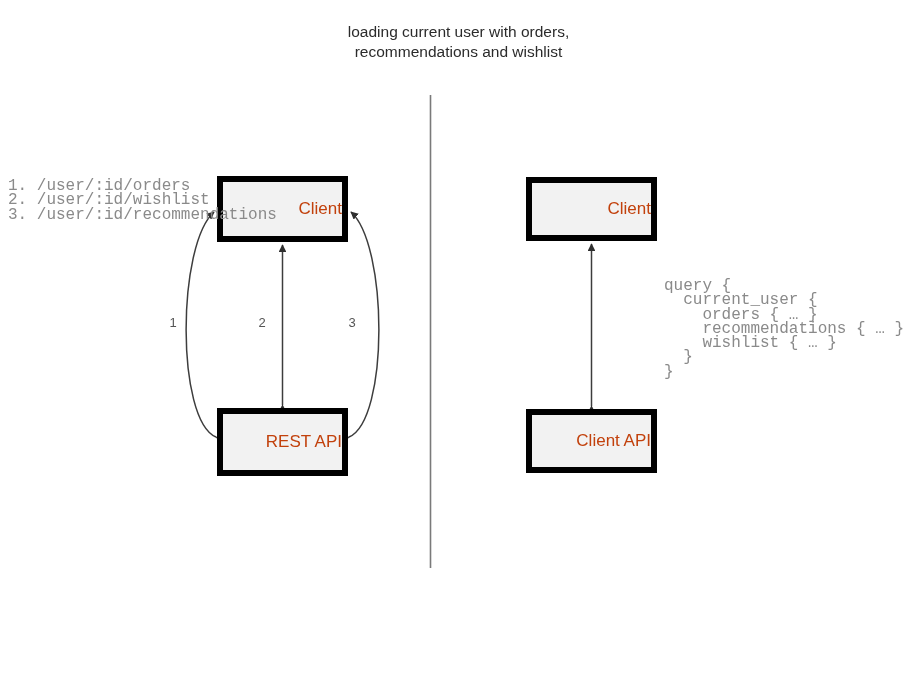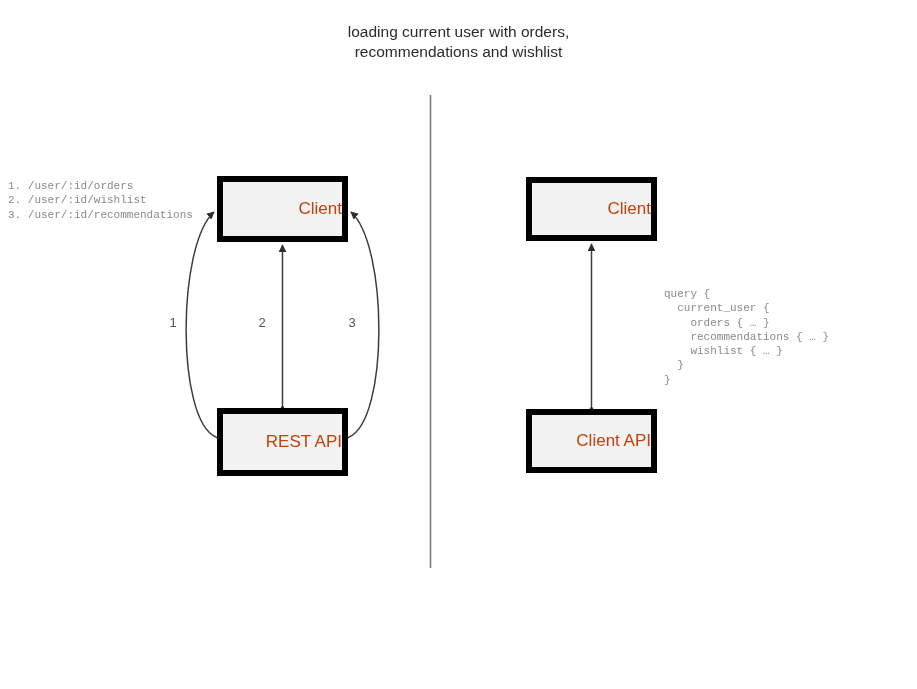--- a/index.html
+++ b/index.html
@@ -56,27 +56,27 @@
     font-family: "Liberation Sans", sans-serif;
     text-align: center;
   }
   #edge-label-1 { left: 160px; top: 315px; width: 26px; }
   #edge-label-2 { left: 249px; top: 315px; width: 26px; }
   #edge-label-3 { left: 339px; top: 315px; width: 26px; }
 
   .code-block {
     position: absolute;
     font-family: "Liberation Mono", "DejaVu Sans Mono", monospace;
-    font-size: 11px;
+    font-size: 16px;
     line-height: 14.3px;
     color: #8a8a8a;
     white-space: pre;
   }
   #rest-endpoint-list { left: 8px;   top: 179px; }
-  #graphql-query      { left: 664px; top: 279px; margin-top: 8px; }
+  #graphql-query      { left: 664px; top: 279px; }
 </style>
 </head>
 <body>
 
 <svg id="canvas" viewBox="0 0 917 689" xmlns="http://www.w3.org/2000/svg">
   <defs>
     <marker id="arrow-up" viewBox="0 0 10 10" refX="9" refY="5" markerWidth="5.2" markerHeight="5.2" orient="auto-start-reverse">
       <path d="M 0 0 L 10 5 L 0 10 z" fill="#2f2f2f"></path>
     </marker>
     <marker id="arrow-dn" viewBox="0 0 10 10" refX="9" refY="5" markerWidth="5.2" markerHeight="5.2" orient="auto">

